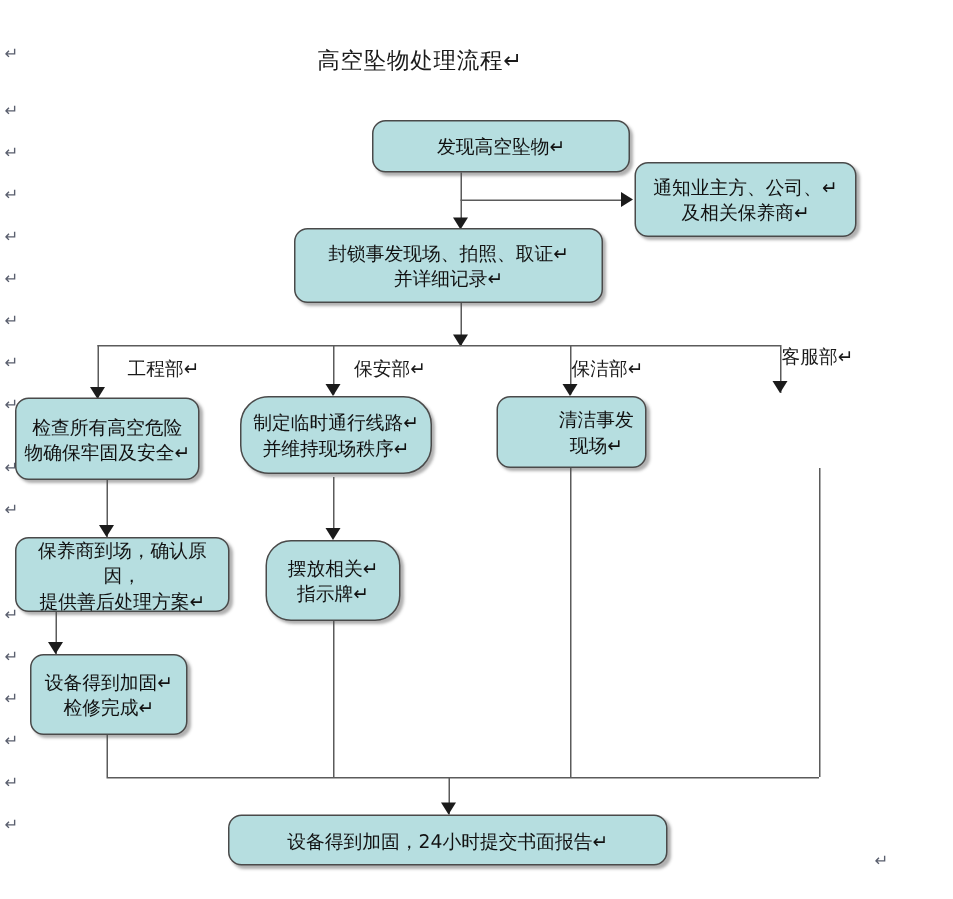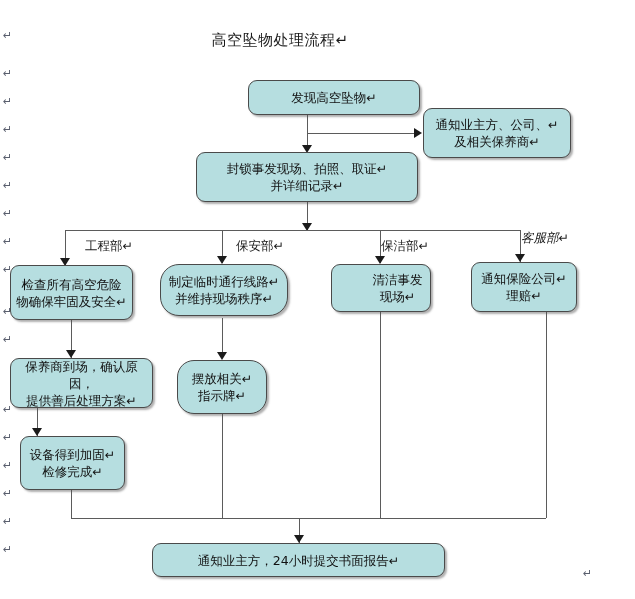--- a/index.html
+++ b/index.html
@@ -163,43 +163,41 @@
   <div class="vline" style="left:546px; top:312px; height:206px;"></div>
 
   <div class="vline" style="left:299px; top:518px; height:25px;"></div>
   <div class="arrow-down" style="left:294px; top:535px;"></div>
 
   <div class="node" style="left:221px; top:80px; width:172px; height:35px;margin-left:27px;">发现高空坠物↵</div>
 
   <div class="node" style="left:423px; top:108px; width:148px; height:50px;">通知业主方、公司、↵
 及相关保养商↵</div>
 
-  <div class="node" style="left:196px; top:152px; width:222px; height:50px;">封锁事发现场、拍照、取证↵
+  <div class="node" style="left:196px; top:152px; width:206px; height:50px;">封锁事发现场、拍照、取证↵
 并详细记录↵</div>
 
   <div class="node" style="left:10px; top:265px; width:123px; height:55px;">检查所有高空危险
 物确保牢固及安全↵</div>
 
   <div class="node" style="left:160px; top:264px; width:128px; height:52px;border-radius:19px;">制定临时通行线路↵
 并维持现场秩序↵</div>
 
   <div class="node" style="left:331px; top:264px; width:100px; height:48px;padding-left:37px;">清洁事发现场↵</div>
 
-  <div class="node" style="left:471px; top:262px; width:106px; height:50px;">通知保险公司↵
-理赔↵</div>
 
   <div class="node" style="left:10px; top:358px; width:143px; height:50px;">保养商到场，确认原因，
 提供善后处理方案↵</div>
 
   <div class="node" style="left:177px; top:360px; width:90px; height:54px;border-radius:17px;">摆放相关↵
 指示牌↵</div>
 
   <div class="node" style="left:20px; top:436px; width:105px; height:54px;">设备得到加固↵
 检修完成↵</div>
 
-  <div class="node" style="left:152px; top:543px; width:293px; height:34px;">通知业主方，24小时提交书面报告↵</div>
+  <div class="node" style="left:152px; top:543px; width:293px; height:34px;">设备得到加固，24小时提交书面报告↵</div>
 
   <div class="branch-label" style="left:85px;  top:238px;">工程部↵</div>
   <div class="branch-label" style="left:236px; top:238px;">保安部↵</div>
   <div class="branch-label" style="left:381px; top:238px;">保洁部↵</div>
-  <div class="branch-label" style="left:521px; top:230px;font-style:italic;">客服部↵</div>
+  <div class="branch-label" style="left:521px; top:230px;">客服部↵</div>
 
 </div>
 
 </body></html>

